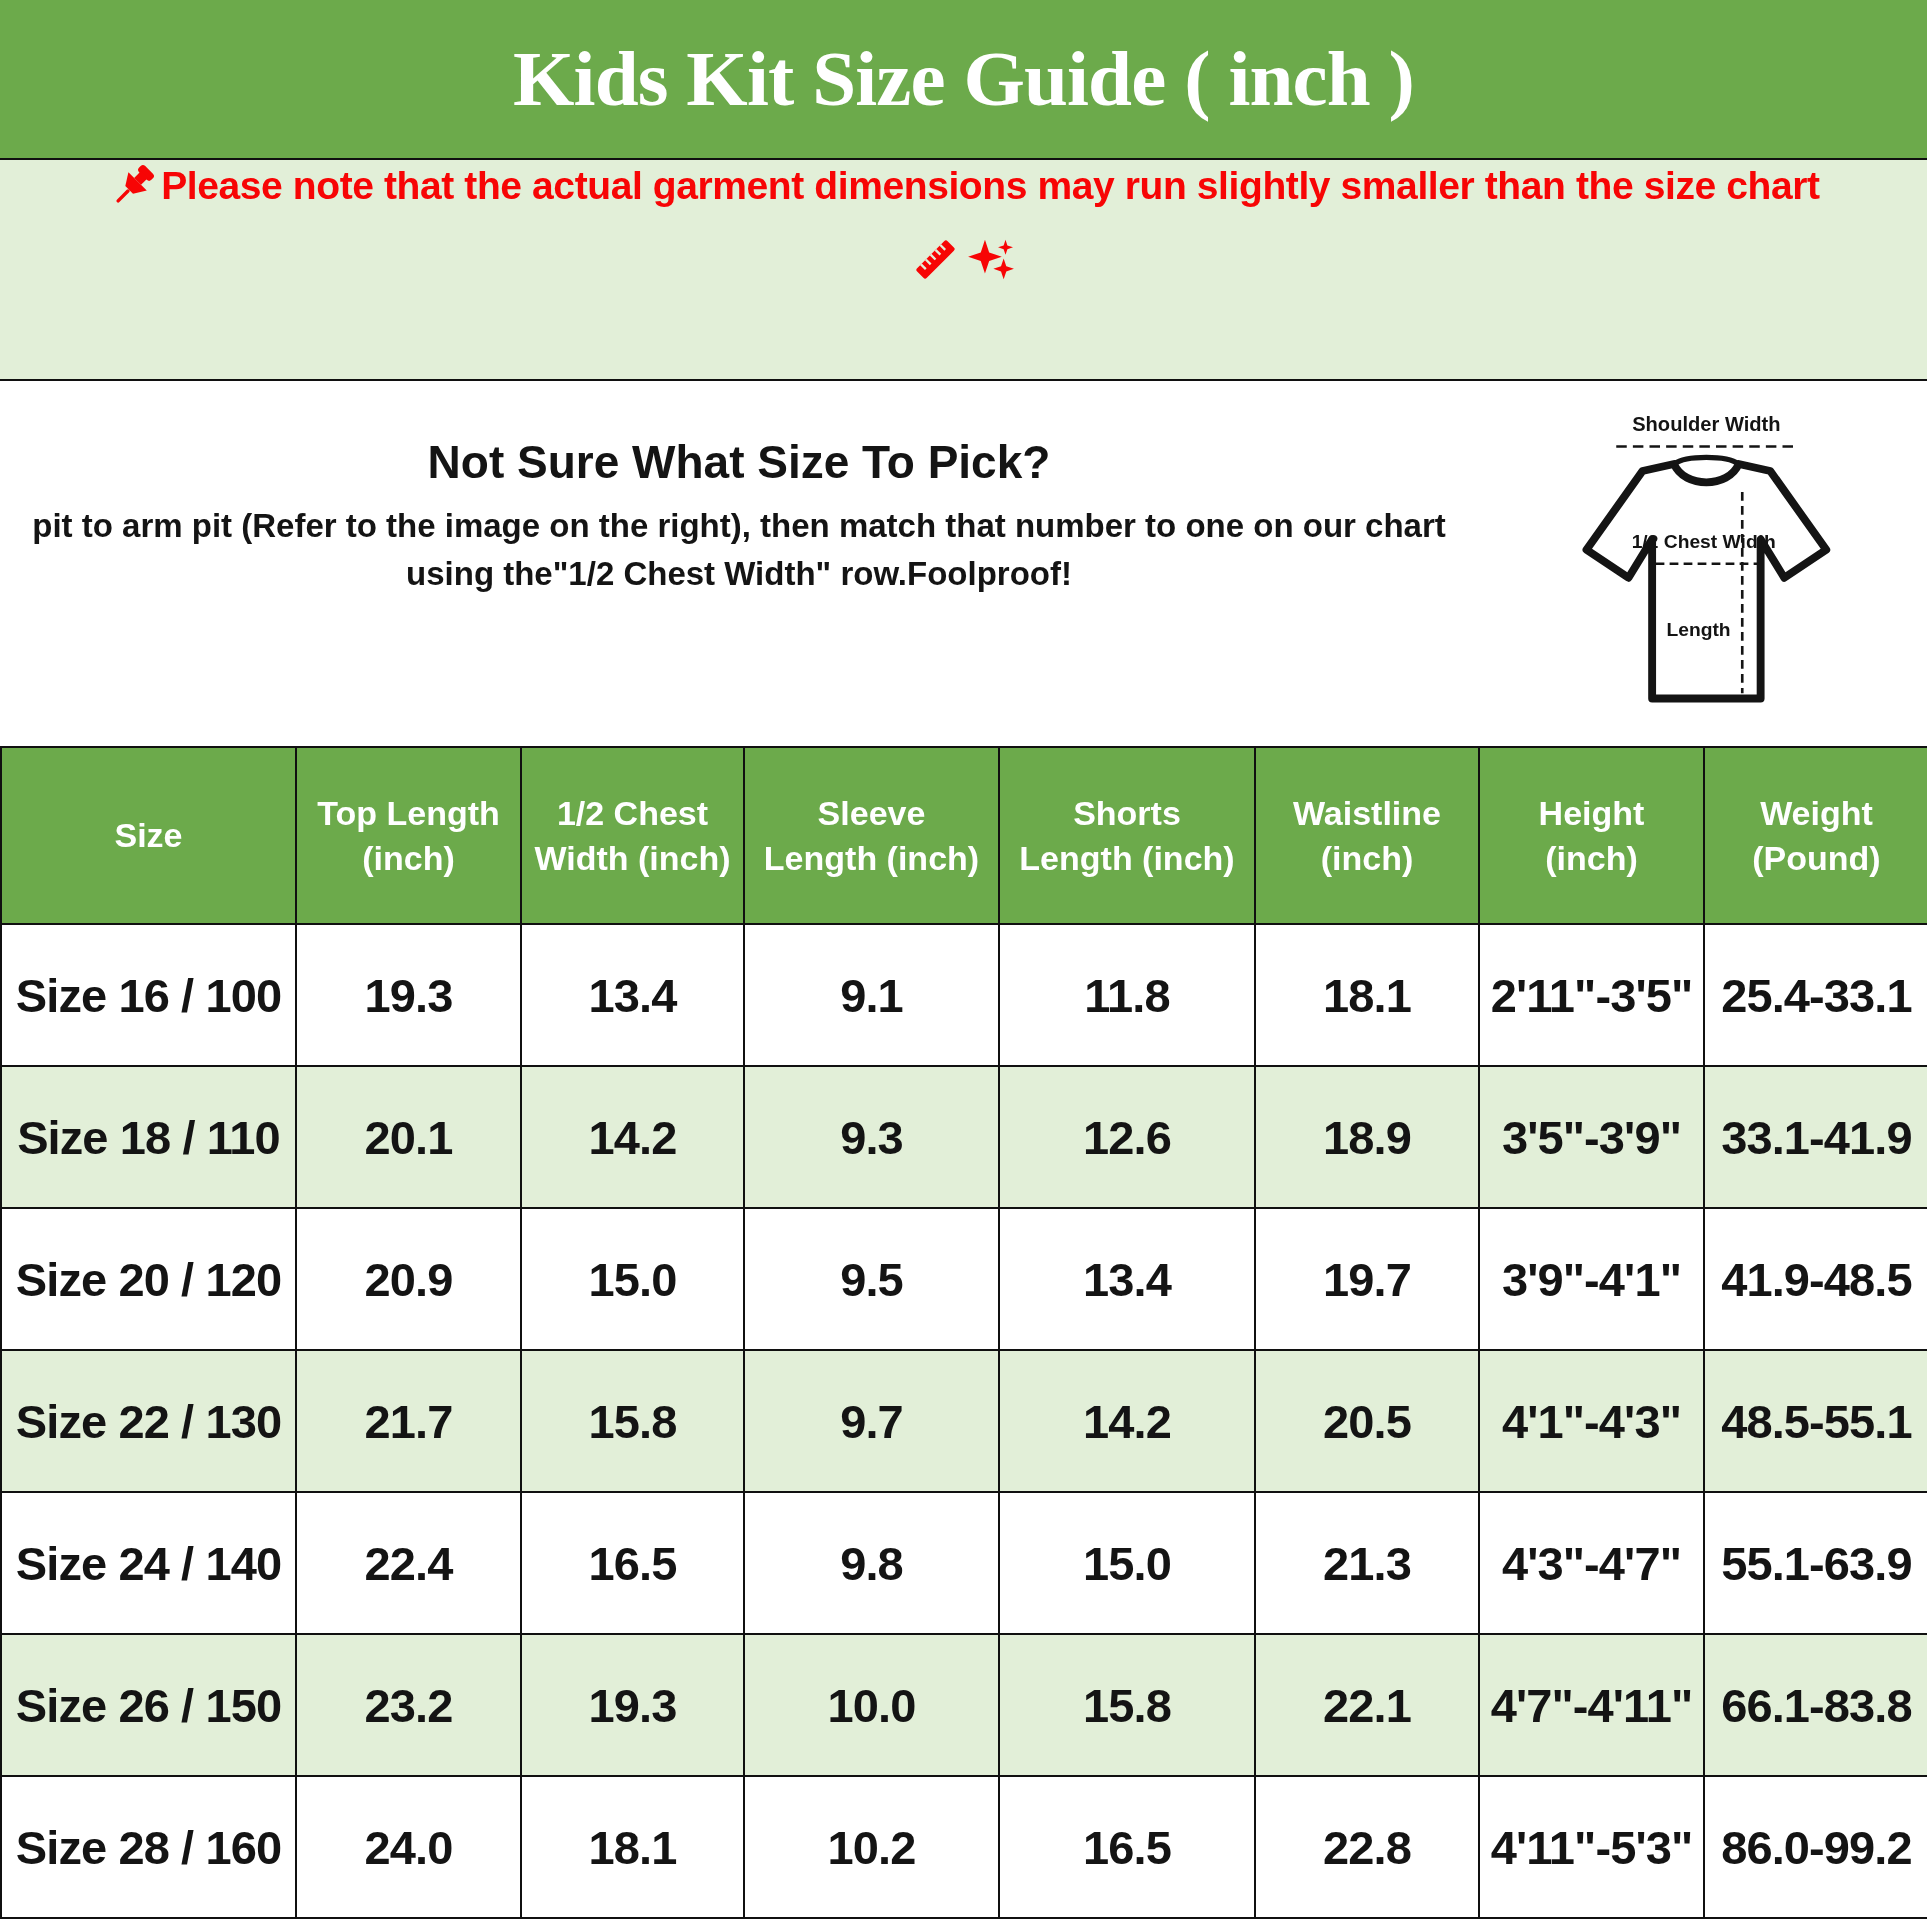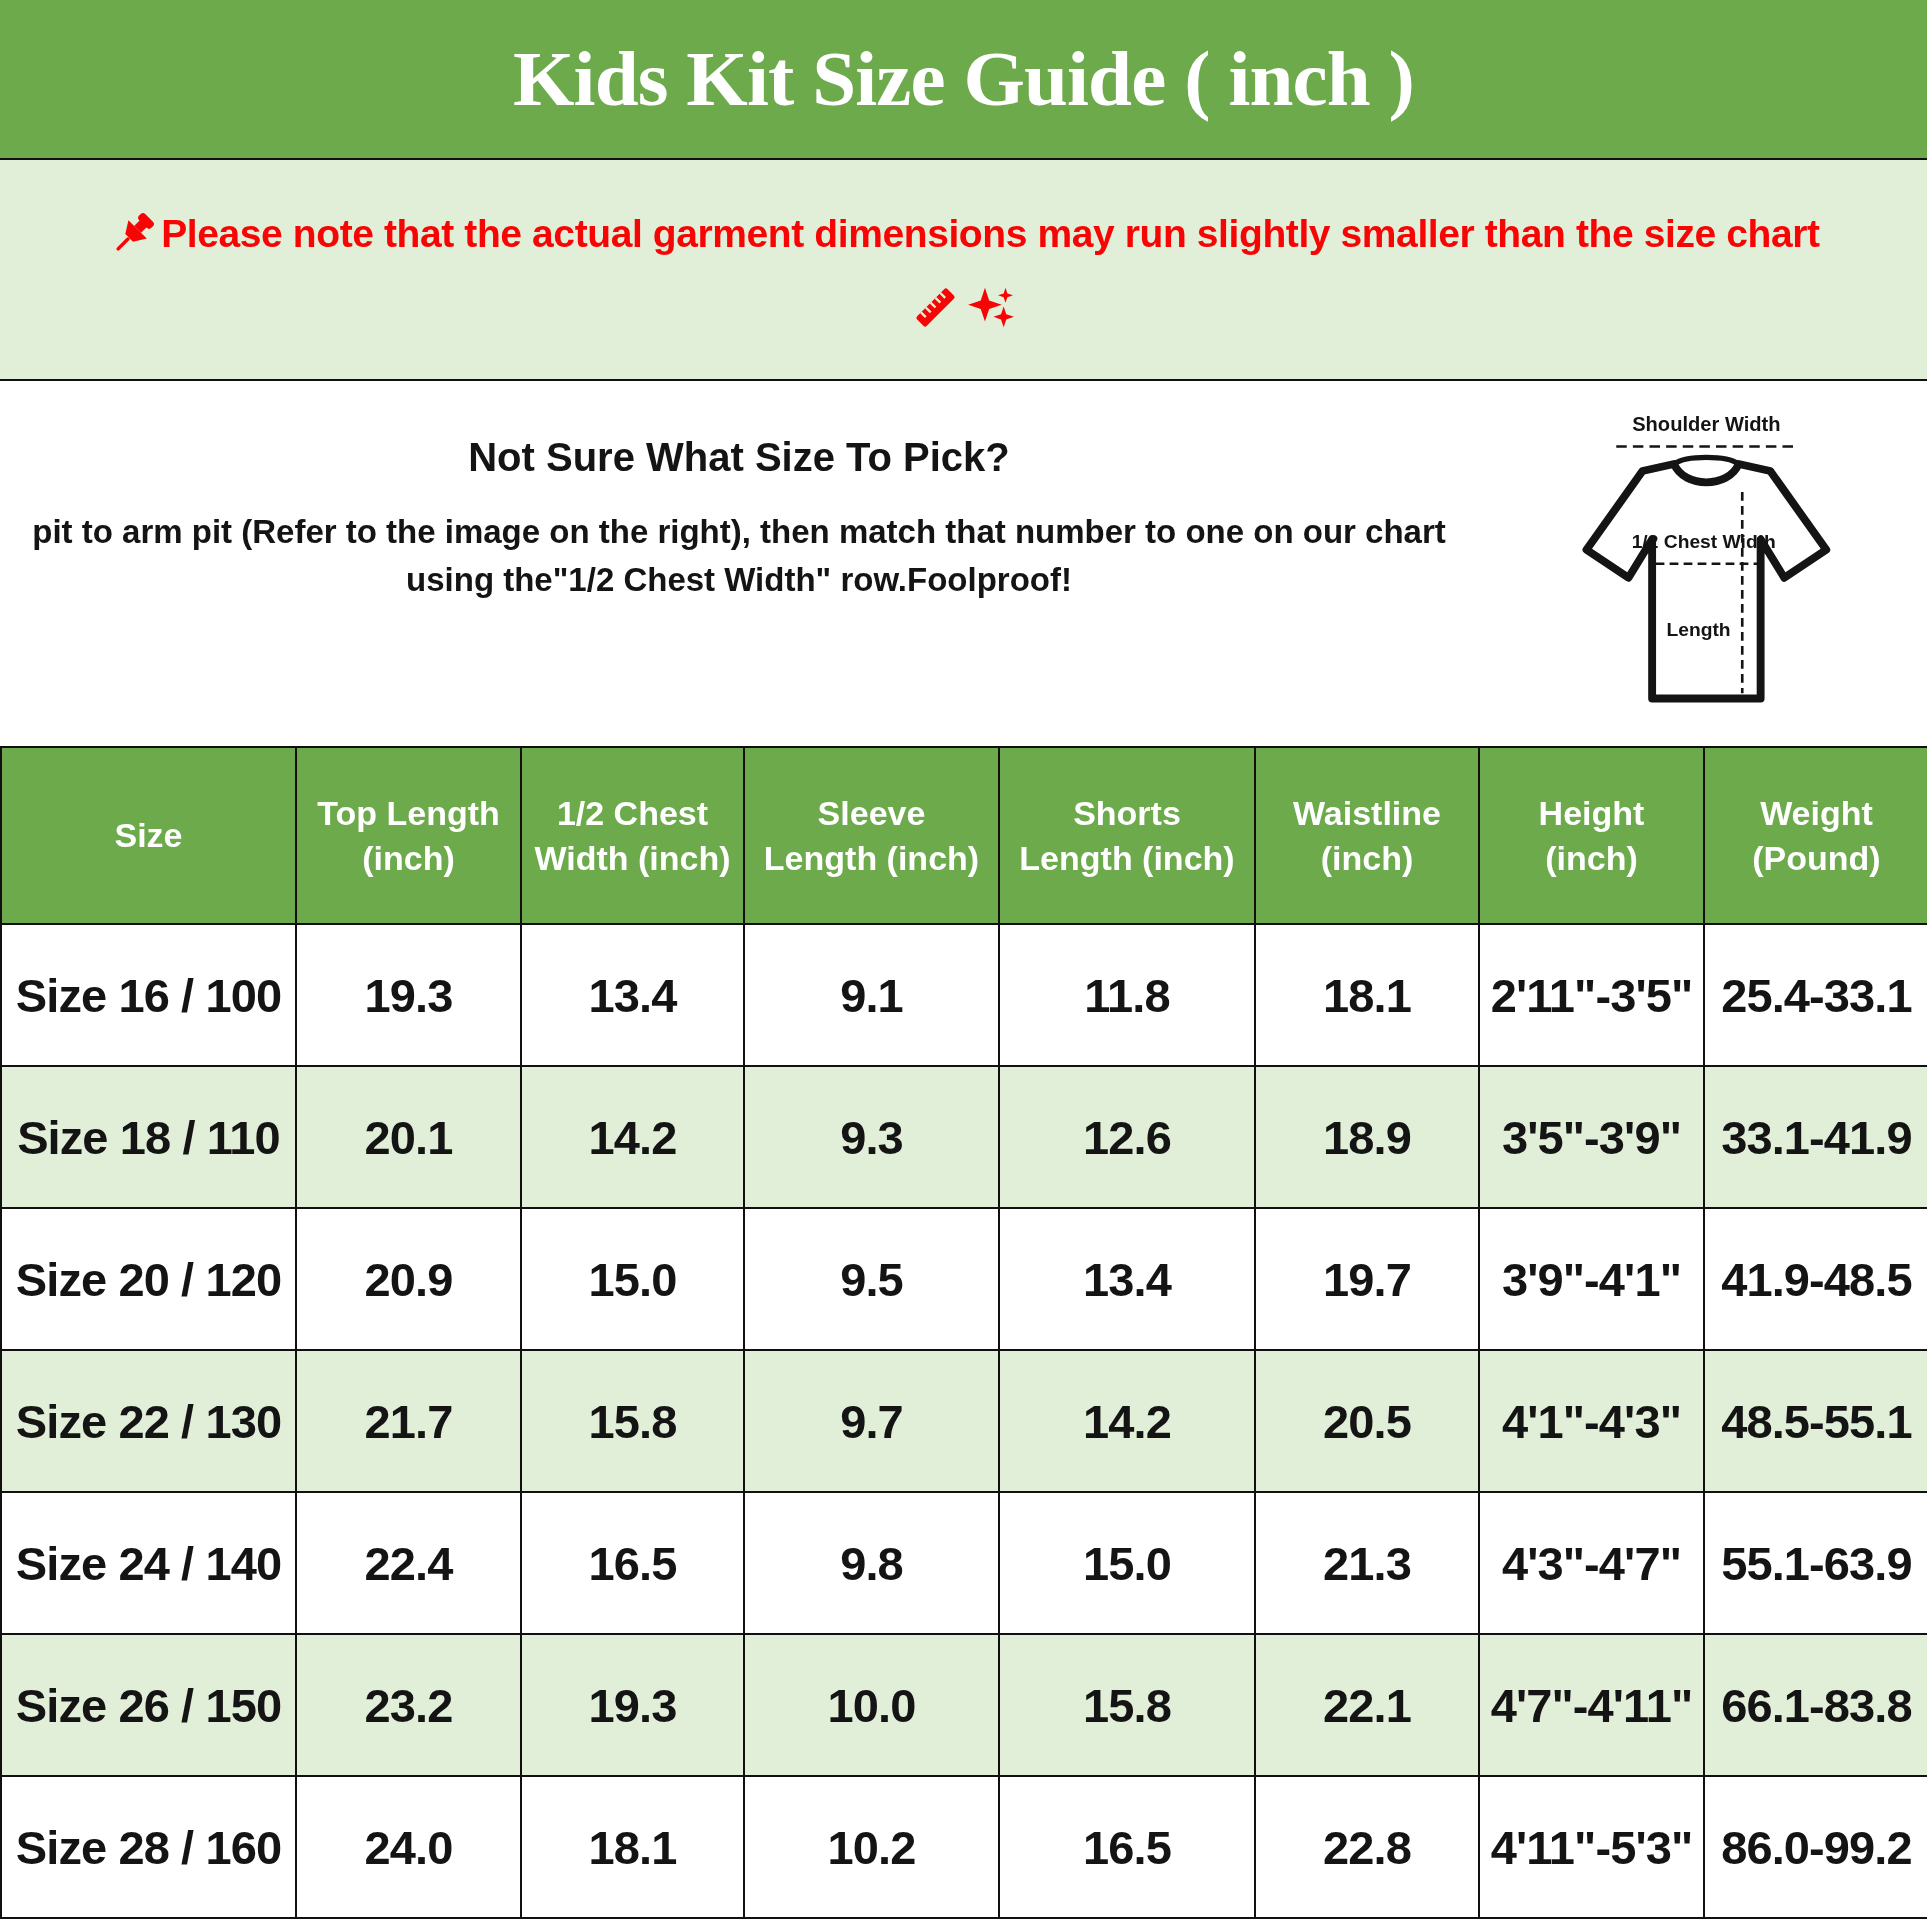--- a/index.html
+++ b/index.html
@@ -13,32 +13,32 @@
   html,body{background:#fff;}
   body{width:1927px;font-family:"Liberation Sans",sans-serif;}
   .page{width:1927px;height:1923px;overflow:hidden;background:#fff;}
 
   
   .title-bar{height:158px;background:var(--header-green);display:flex;align-items:center;justify-content:center;font-family:Liberation Serif, serif;}
   .title-bar h1{color:#fff;font-size:79px;font-weight:bold;letter-spacing:-0.9px;}
 
   
   .notice{height:223px;background:var(--light-green);border-top:2.7px solid var(--line-black);border-bottom:2.7px solid var(--line-black);
-          display:flex;flex-direction:column;align-items:center;justify-content:center;gap:24px;}
+          display:flex;flex-direction:column;align-items:center;gap:24px;}
   .notice-line{display:flex;align-items:center;justify-content:center;white-space:nowrap;
                color:var(--notice-red);font-size:39px;font-weight:bold;letter-spacing:-0.4px;}
   .notice-line svg{flex:0 0 auto;}
   .icon-pin{margin-right:1.8px;}
   .icon-ruler{margin-right:3.6px;}
   .icon-sparkles{margin-left:5.4px;}
 
   
   .intro{height:365px;background:#fff;position:relative;}
   .intro-text{padding-top:54px;width:1478px;text-align:center;}
-  .intro-text h2{font-size:40px;font-weight:bold;color:var(--text-black);margin-bottom:28px;}
+  .intro-text h2{font-size:46px;font-weight:bold;color:var(--text-black);margin-bottom:13px;}
   .body-line{font-size:33px;font-weight:bold;color:var(--text-black);line-height:48px;white-space:nowrap;}
   .tshirt{position:absolute;top:25px;right:64px;width:315px;height:333px;}
   .tshirt text{font-family:"Liberation Sans",sans-serif;font-weight:bold;fill:var(--text-black);}
 
   
   table.size-table{width:1927px;border-collapse:collapse;table-layout:fixed;}
   .size-table th,.size-table td{border:2.7px solid var(--line-black);text-align:center;vertical-align:middle;}
   .size-table thead tr{height:177px;background:var(--header-green);}
   .size-table th{color:#fff;font-size:34px;font-weight:bold;line-height:1.3;}
   .size-table th span{display:block;}

